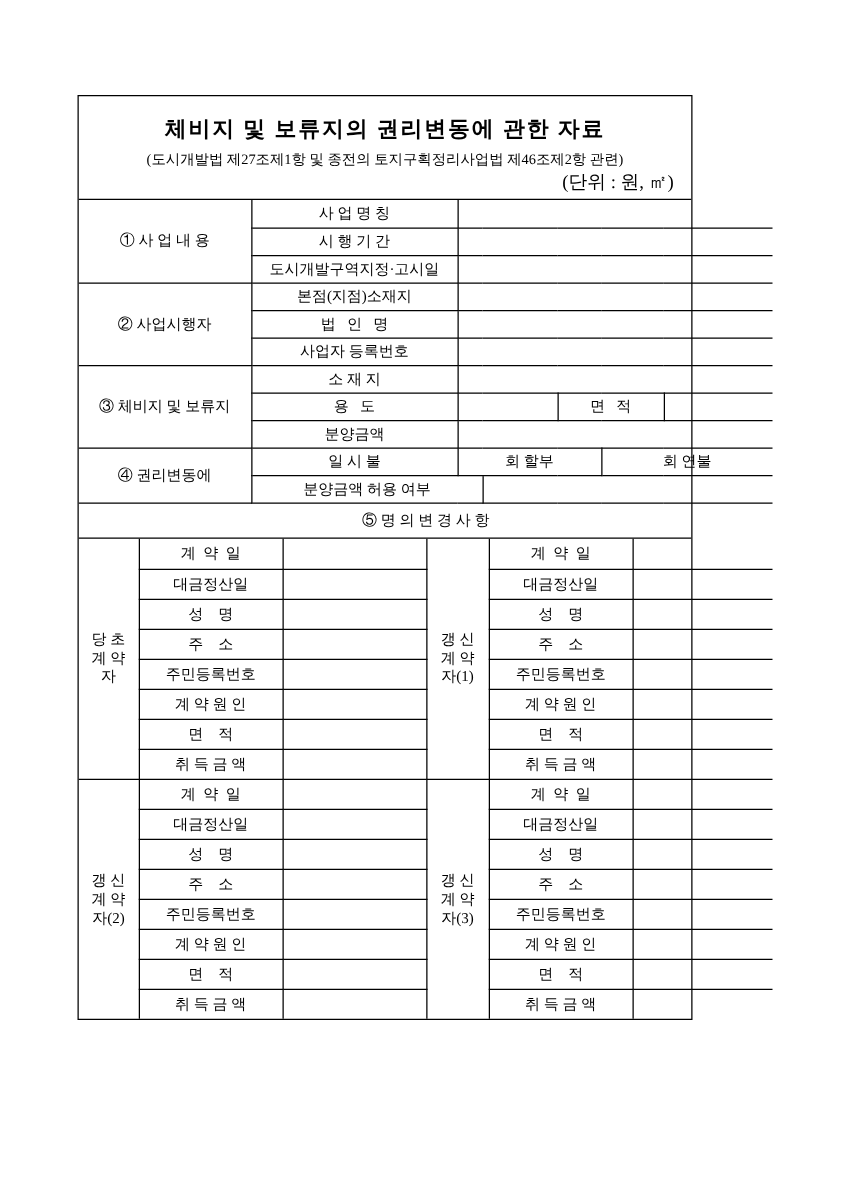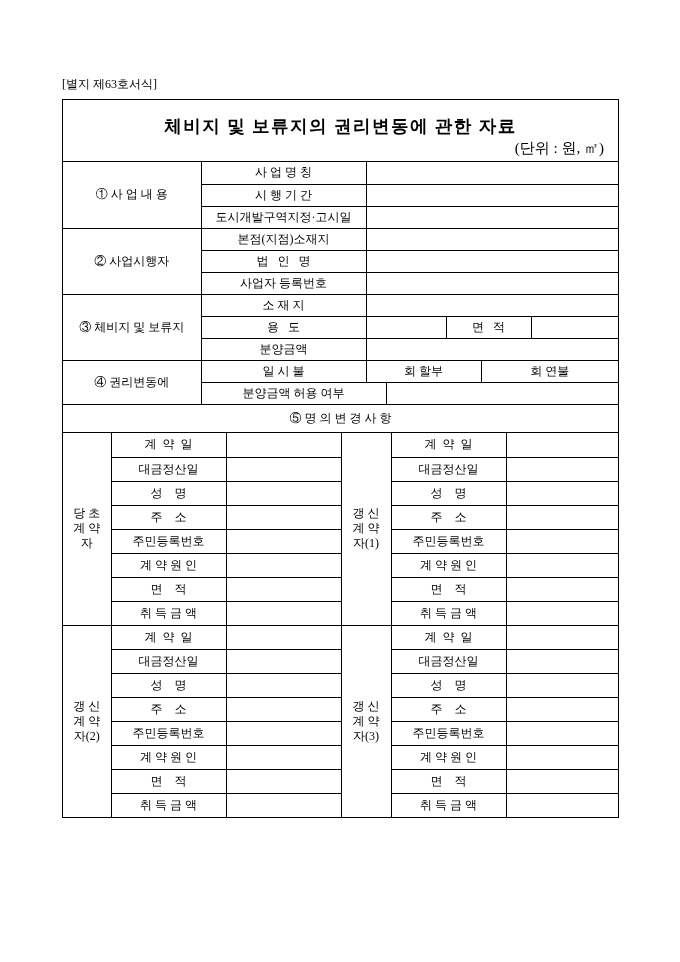--- a/index.html
+++ b/index.html
@@ -16,21 +16,21 @@
     background: #fff;
     overflow: hidden;
   }
   .form-number {
     font-size: 12px;
     height: 14px;
     margin-bottom: 9px;
     white-space: pre-wrap;
   }
   .form-box {
-    width: 557px;
+    width: 492px;
     border: 1px solid #000;
   }
   .form-header {
     padding: 15px 12px 6px 12px;
     border-bottom: 1px solid #000;
     text-align: center;
   }
   .form-title {
     font-size: 17.5px;
     font-weight: bold;
@@ -79,26 +79,26 @@
     text-align: right;
     font-size: 11.5px;
     white-space: pre-wrap;
   }
 </style>
 </head>
 <body>
 
 <div class="page">
 
-  <div class="form-number">[별지 제63호서식]</div>
 
   <div class="form-box">
 
     <div class="form-header">
       <div class="form-title">체비지 및 보류지의 권리변동에 관한 자료</div>
+      <div class="form-subtitle">(도시개발법 제27조제1항 및 종전의 토지구획정리사업법 제46조제2항 관련)</div>
       <div class="form-unit">(단위 : 원, ㎡)</div>
     </div>
 
     <table class="form-table tA">
       <colgroup>
         <col style="width:138px">
           <col style="width:165px">
           <col style="width:20px">
           <col style="width:60px">
           <col style="width:35px">

